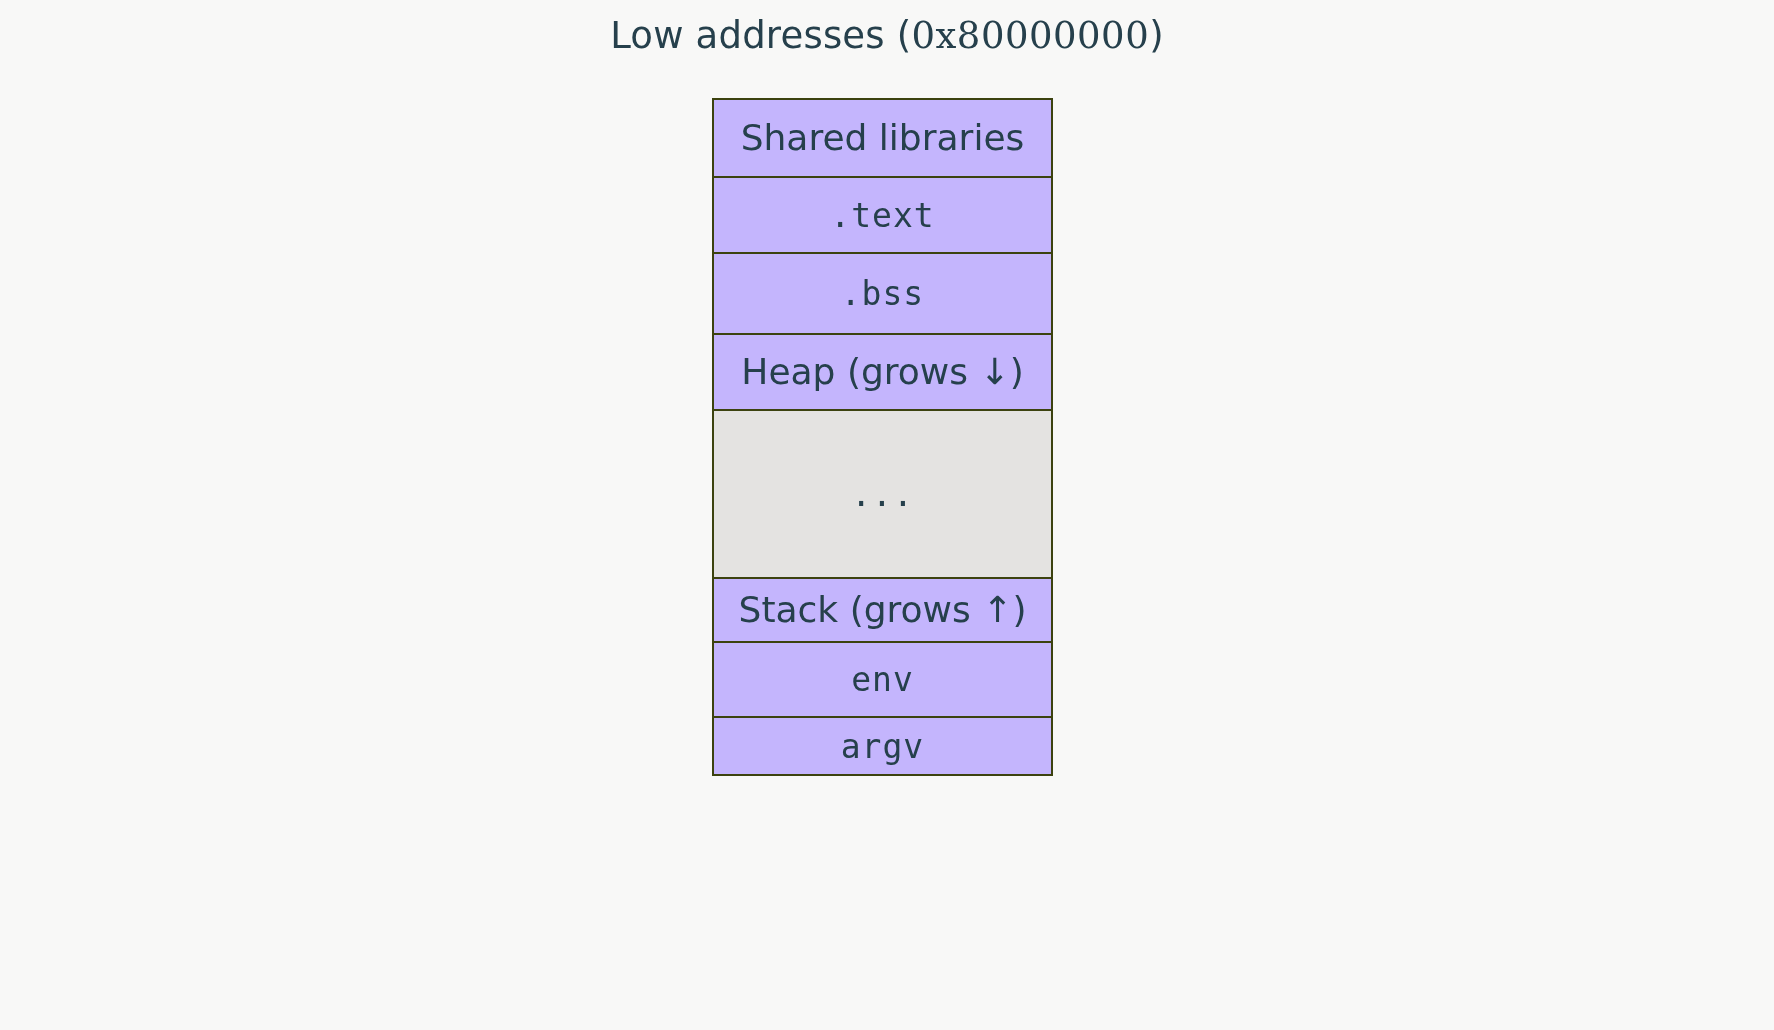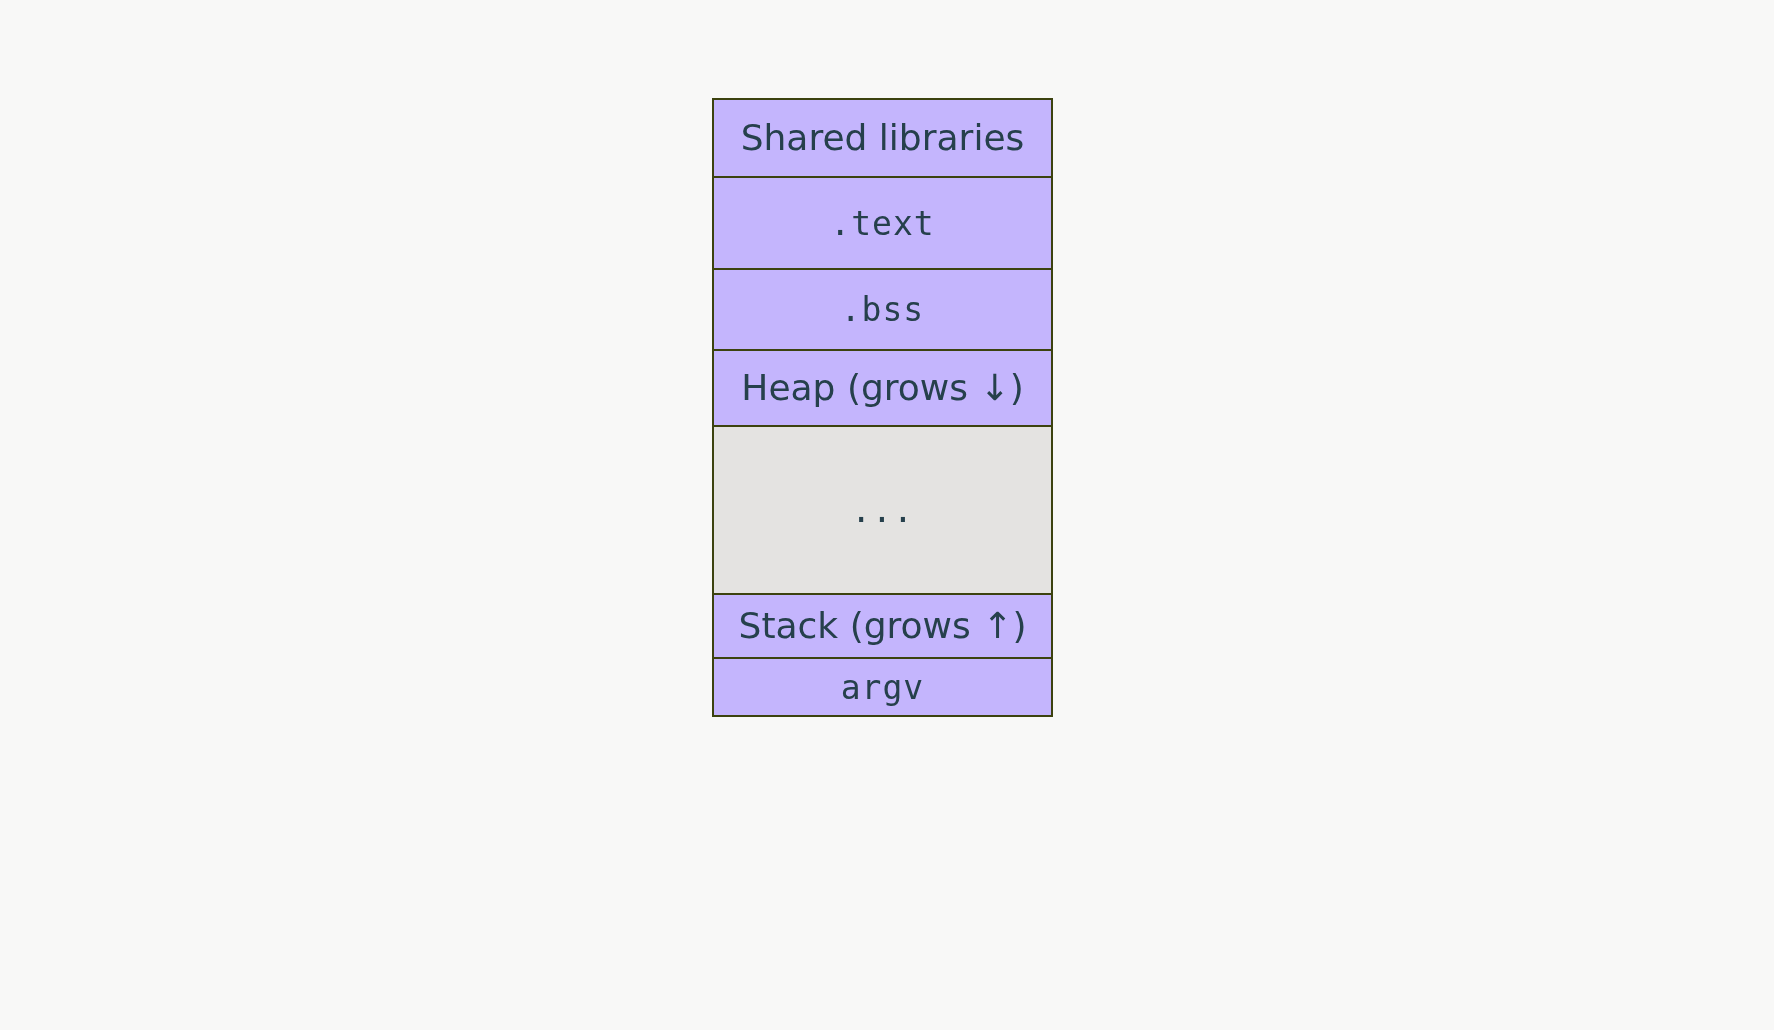--- a/index.html
+++ b/index.html
@@ -85,33 +85,36 @@
     font-size: 36px;
   }
   .mem-label.mono {
     font-family: "DejaVu Sans Mono", monospace;
     font-size: 33px;
     letter-spacing: 1px;
   }
 
   
   .h-shared { height: 78px; }
-  .h-text   { height: 92px; }
+  .h-text   { height: 76px; }
   .h-bss    { height: 81px; }
   .h-heap   { height: 76px; }
   .h-gap    { height: 168px; }
   .h-stack  { height: 64px; }
   .h-env    { height: 75px; }
   .h-argv   { height: 60px; }
 </style>
 </head>
 <body>
 
 <div class="stage">
 
+  <div class="caption" id="caption-top">
+    <span>Low addresses</span><span>&nbsp;(</span><span class="hex">0x80000000</span><span>)</span>
+  </div>
 
   <div class="memory-column">
 
     <div class="mem-row h-shared">
       <span class="mem-label sans">Shared libraries</span>
     </div>
 
     <div class="mem-row h-text">
       <span class="mem-label mono">.text</span>
     </div>
@@ -125,20 +128,23 @@
     </div>
 
     <div class="mem-row gap h-gap">
       <span class="mem-label mono">...</span>
     </div>
 
     <div class="mem-row h-stack">
       <span class="mem-label sans">Stack (grows ↑)</span>
     </div>
 
+    <div class="mem-row h-env">
+      <span class="mem-label mono">env</span>
+    </div>
 
     <div class="mem-row h-argv">
       <span class="mem-label mono">argv</span>
     </div>
 
   </div>
 
 
 </div>
 

